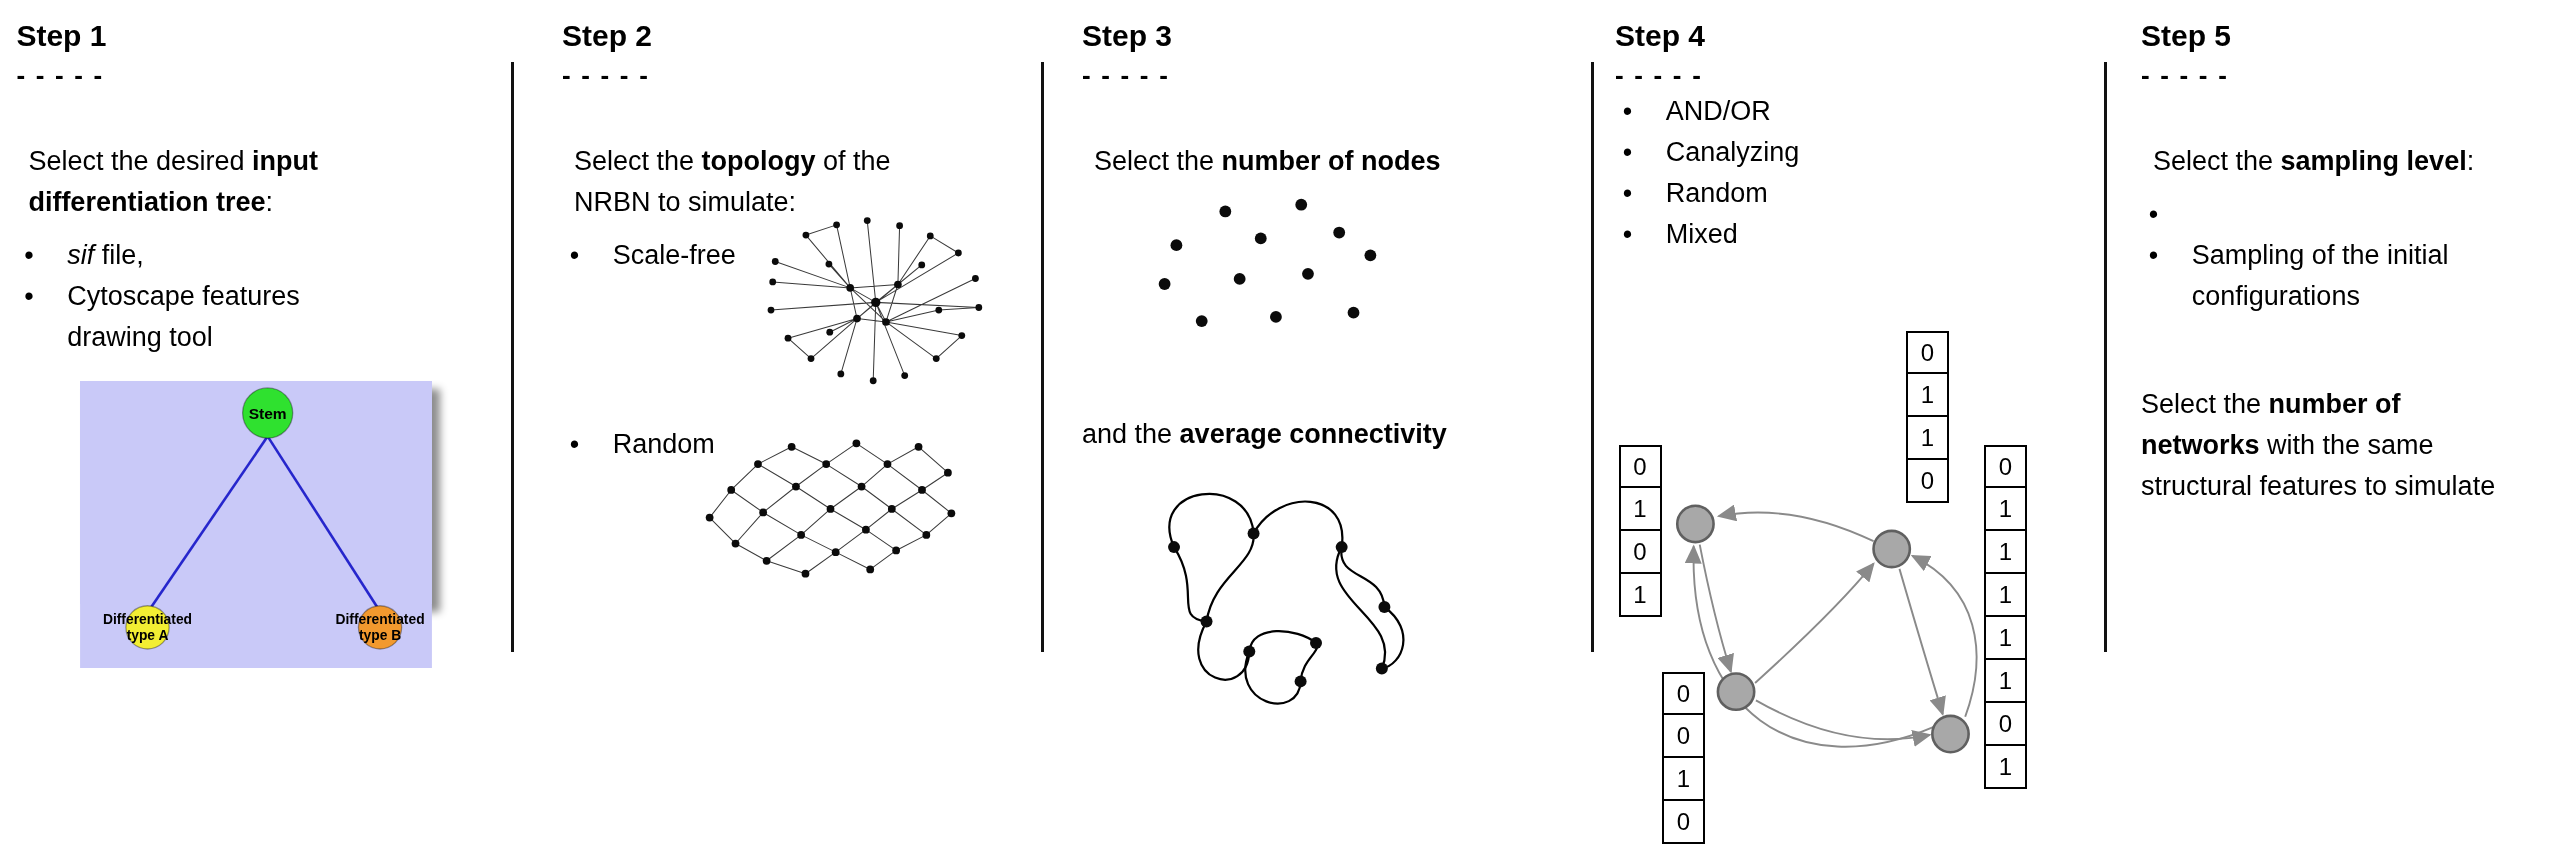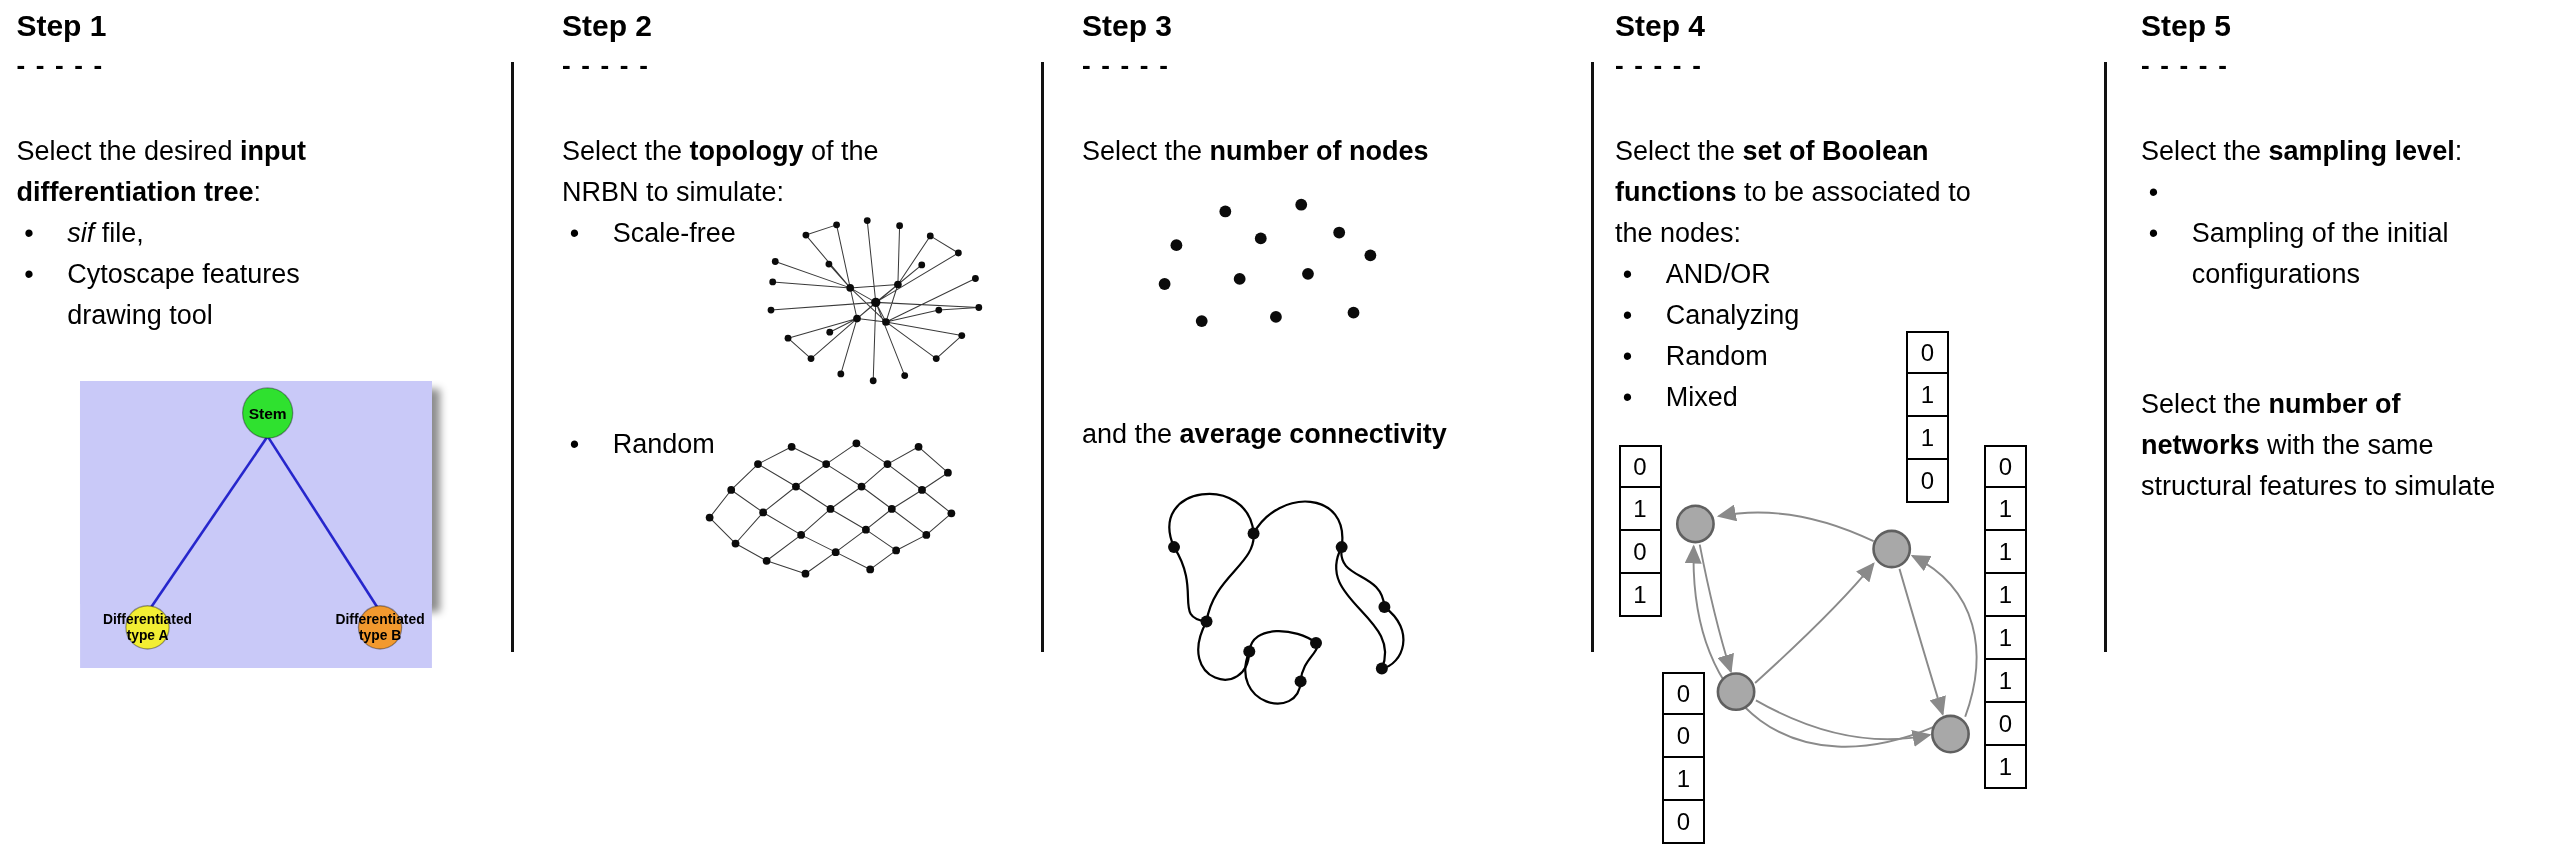--- a/index.html
+++ b/index.html
@@ -1,22 +1,22 @@
 <!DOCTYPE html>
 <html style="font-size:14px"><head>
 <meta charset="utf-8">
 <style>
   html,body{margin:0;padding:0;background:#ffffff;}
   body{width:2576px;height:851px;position:relative;overflow:hidden;
        font-family:"Liberation Sans",sans-serif;color:#000;}
   .col{position:absolute;top:0;height:851px;}
   .divider{position:absolute;top:62px;height:590px;width:2.6px;background:#111;}
-  .step-title{font-size:30px;font-weight:700;margin:0;padding-top:9px;}
+  .step-title{font-size:30px;font-weight:700;margin:0;padding-top:19px;}
   .dashes{font-size:26px;font-weight:700;margin-top:7px;letter-spacing:1.7px;}
-  .para{font-size:27px;line-height:41px;margin:0;margin-top:50px;}
+  .para{font-size:27px;line-height:41px;margin:12px;margin-top:50px;}
   .para2abs{position:absolute;margin:0;}
   .b{font-weight:700;}
   .i{font-style:italic;}
   .bullet-row{display:flex;font-size:27px;line-height:41px;}
   .bullet-glyph{flex:none;width:43px;padding-left:7.8px;}
   .fig{position:absolute;}
   .tree-box{background:#c9c9f8;box-shadow:7.8px 7.8px 7.8px rgba(0,0,0,0.45);}
   .ttable{position:absolute;display:flex;flex-direction:column;}
   .tcell{box-sizing:border-box;width:43px;height:43px;border:2.6px solid #000;border-top-width:0;
          background:#fff;display:flex;align-items:center;justify-content:center;
@@ -211,21 +211,20 @@
       </g>
     </svg>
   </div>
 </div>
 
 <div class="divider" style="left:1591px;"></div>
 
 <div class="col" style="left:1615px;width:480px;">
   <h2 class="step-title">Step 4</h2>
   <div class="dashes">- - - - -</div>
-  <p class="para" style="width:381px;"><span>Select the </span><span class="b">set of Boolean functions</span><span> to be associated to the nodes:</span></p>
   <div>
     <div class="bullet-row">
       <span class="bullet-glyph">•</span>
       <span class="bullet-text"><span>AND/OR</span></span>
     </div>
     <div class="bullet-row">
       <span class="bullet-glyph">•</span>
       <span class="bullet-text"><span>Canalyzing</span></span>
     </div>
     <div class="bullet-row">

